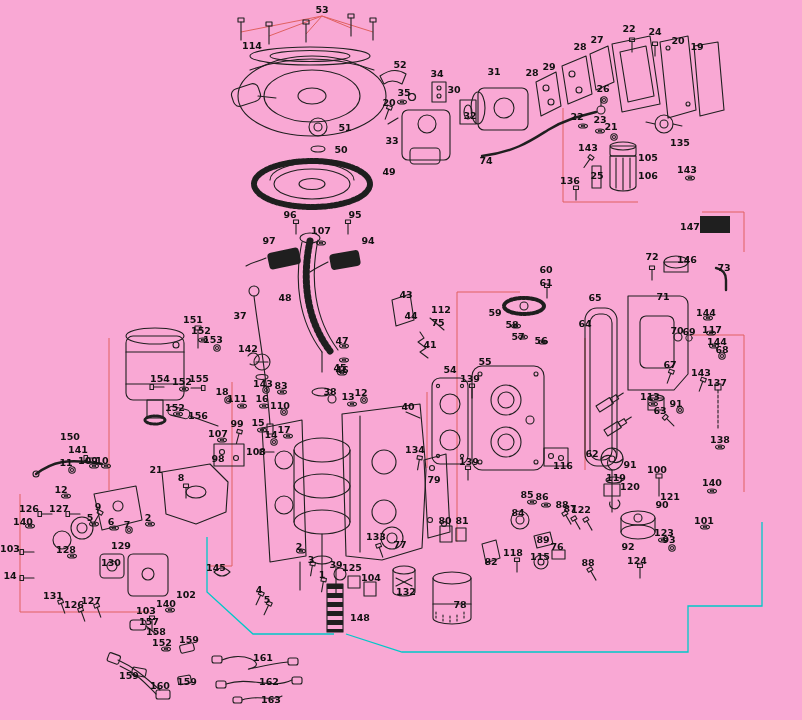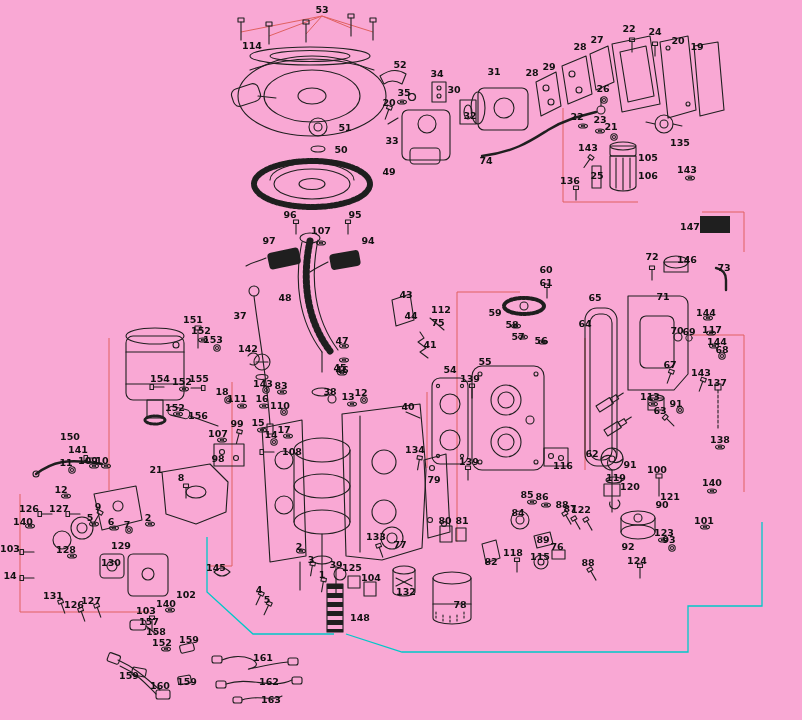--- a/index.html
+++ b/index.html
@@ -630,21 +630,21 @@
       <span class="callout" style="left: 650px; top: 397px;">113</span>
       <span class="callout" style="left: 660px; top: 411px;">63</span>
       <span class="callout" style="left: 676px; top: 404px;">91</span>
       <span class="callout" style="left: 720px; top: 440px;">138</span>
       <span class="callout" style="left: 70px; top: 437px;">150</span>
       <span class="callout" style="left: 78px; top: 450px;">141</span>
       <span class="callout" style="left: 88px; top: 461px;">109</span>
       <span class="callout" style="left: 102px; top: 461px;">10</span>
       <span class="callout" style="left: 66px; top: 463px;">11</span>
       <span class="callout" style="left: 218px; top: 459px;">98</span>
-      <span class="callout" style="left: 256px; top: 452px; margin-left: 36px;">108</span>
+      <span class="callout" style="left: 256px; top: 452px;">108</span>
       <span class="callout" style="left: 415px; top: 450px;">134</span>
       <span class="callout" style="left: 469px; top: 462px;">139</span>
       <span class="callout" style="left: 563px; top: 466px;">116</span>
       <span class="callout" style="left: 630px; top: 465px;">91</span>
       <span class="callout" style="left: 657px; top: 470px;">100</span>
       <span class="callout" style="left: 616px; top: 478px;">119</span>
       <span class="callout" style="left: 630px; top: 487px;">120</span>
       <span class="callout" style="left: 624px; top: 497px; margin-left: 46px;">121</span>
       <span class="callout" style="left: 712px; top: 483px;">140</span>
       <span class="callout" style="left: 61px; top: 490px;">12</span>

